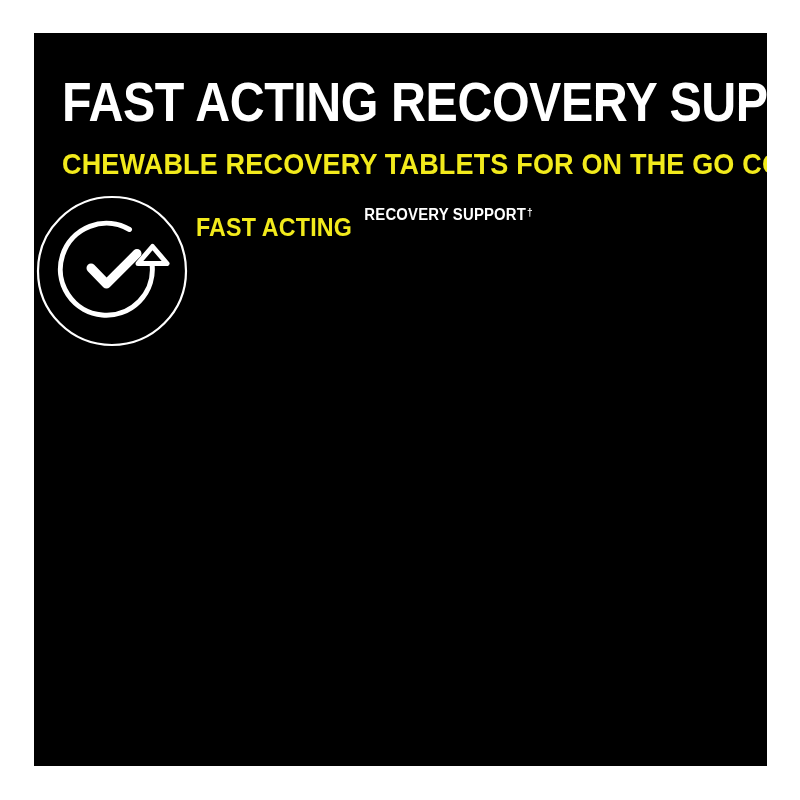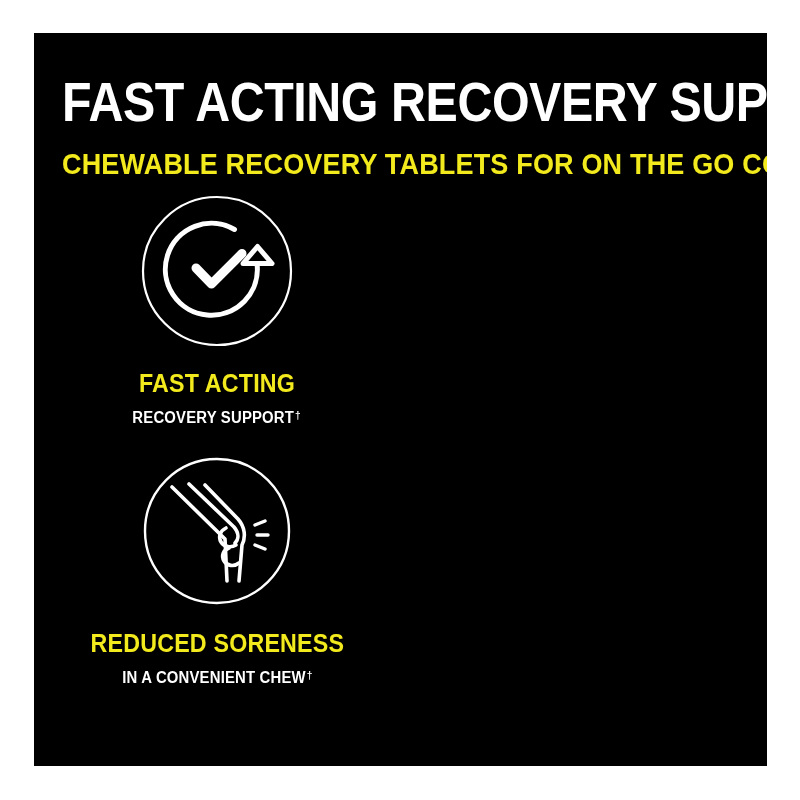--- a/index.html
+++ b/index.html
@@ -73,22 +73,21 @@
     width: 733px;
   }
   .row {
     display: flex;
     width: 733px;
   }
   .row-2 { margin-top: 27px; }
   .cell {
     width: 366px;
     display: flex;
-    flex-direction: column;
-    align-items: center;
+    align-items: flex-start;
   }
   .icon-wrap {
     width: 156px;
     height: 156px;
     display: block;
   }
   .icon-wrap svg {
     display: block;
     width: 156px;
     height: 156px;
@@ -150,35 +149,18 @@
           <div class="label-main">FAST ACTING</div>
           <div class="label-sub"><span>RECOVERY SUPPORT</span><span class="dag">†</span></div>
         </div>
 
 
       </div>
 
       <div class="row row-2">
 
 
-        <div class="cell">
-          <span class="icon-wrap">
-            <svg viewBox="0 0 156 156" fill="none" xmlns="http://www.w3.org/2000/svg">
-              <circle cx="78" cy="78" r="72" stroke="#ffffff" stroke-width="2.4"></circle>
-              <path d="M33 34 L86 86 L88 128" stroke="#ffffff" stroke-width="3.6" stroke-linecap="round" stroke-linejoin="round"></path>
-              <path d="M50 31 L95 74 C100 80 100 86 96 90" stroke="#ffffff" stroke-width="3.6" stroke-linecap="round" stroke-linejoin="round"></path>
-              <path d="M66 32 L99 66 C106 74 107 84 103 92 L100 128" stroke="#ffffff" stroke-width="3.6" stroke-linecap="round" stroke-linejoin="round"></path>
-              <path d="M87 75 C81 78 79 84 82 89 C85 94 92 95 97 92" stroke="#ffffff" stroke-width="3.6" stroke-linecap="round" stroke-linejoin="round"></path>
-              <path d="M90 95 C84 97 82 103 85 108 C88 113 95 114 100 110" stroke="#ffffff" stroke-width="3.6" stroke-linecap="round" stroke-linejoin="round"></path>
-              <path d="M116 72 L126 68" stroke="#ffffff" stroke-width="3.4" stroke-linecap="round"></path>
-              <path d="M118 82 L129 82" stroke="#ffffff" stroke-width="3.4" stroke-linecap="round"></path>
-              <path d="M116 92 L126 96" stroke="#ffffff" stroke-width="3.4" stroke-linecap="round"></path>
-            </svg>
-          </span>
-          <div class="label-main">REDUCED SORENESS</div>
-          <div class="label-sub"><span>IN A CONVENIENT CHEW</span><span class="dag">†</span></div>
-        </div>
 
       </div>
     </div>
 
   </div>
 </div>
 
 </body></html>

